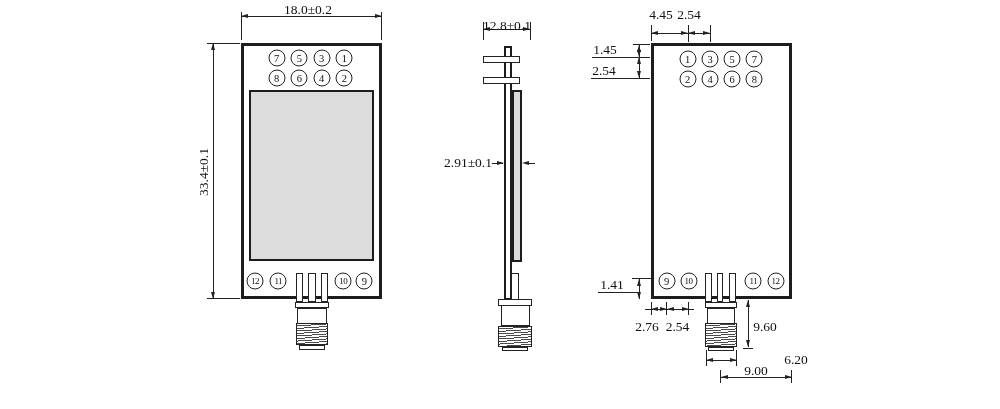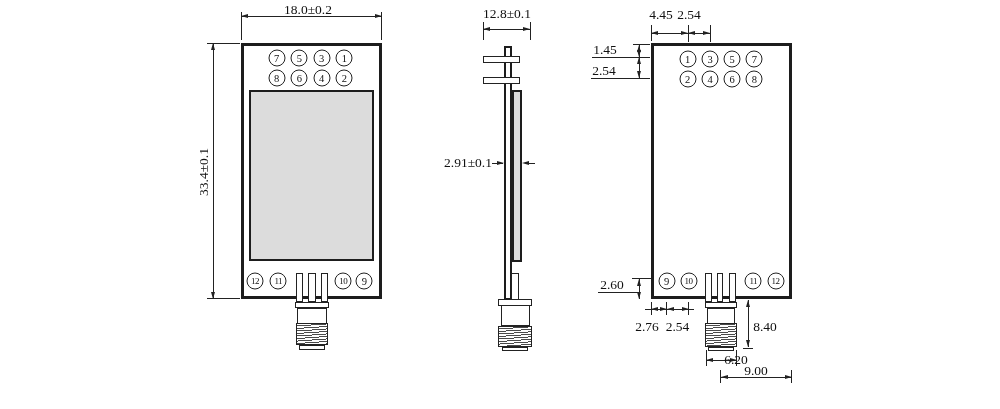--- a/index.html
+++ b/index.html
@@ -84,21 +84,21 @@
     <div class="c bx" style="left:498.3px;top:299.3px;width:33.5px;height:6.3px"></div>
     <div class="c bx" style="left:500.7px;top:305.3px;width:29px;height:20.5px"></div>
     <div class="c thr" style="left:498.3px;top:325.5px;width:33.5px;height:21.3px"></div>
     <div class="c bx" style="left:501.7px;top:346.5px;width:26.3px;height:4.8px"></div>
 
     <div class="c vl" style="left:483px;top:22px;height:18px"></div>
     <div class="c vl" style="left:529.7px;top:22px;height:18px"></div>
     <div class="c hl" style="left:483.3px;top:29px;width:47px"></div>
     <div class="tri t-l" style="left:483.3px;top:26.9px"></div>
     <div class="tri t-r" style="left:523.3px;top:26.9px"></div>
-    <div class="lb" style="left:507px;top:14px">12.8±0.1</div>
+    <div class="lb" style="left:507px;top:26px">12.8±0.1</div>
 
     <div class="lb" style="left:468px;top:163px">2.91±0.1</div>
     <div class="c hl" style="left:492px;top:162.7px;width:11px"></div>
     <div class="tri t-r" style="left:496.5px;top:160.6px"></div>
     <div class="c hl" style="left:527px;top:162.7px;width:8px"></div>
     <div class="tri t-l" style="left:522px;top:160.6px"></div>
   </div>
 
   <div>
     <div class="c mod" style="left:651px;top:43px;width:141px;height:256px"></div>
@@ -145,45 +145,45 @@
     <div class="tri t-u" style="left:636.9px;top:57px"></div>
     <div class="tri t-d" style="left:636.9px;top:70.8px"></div>
     <div class="lb" style="left:605px;top:50px">1.45</div>
     <div class="lb" style="left:604px;top:71px">2.54</div>
 
     <div class="c hl" style="left:632px;top:278.4px;width:19px"></div>
     <div class="c hl" style="left:598px;top:291.7px;width:41px"></div>
     <div class="c vl" style="left:638.7px;top:278.5px;height:20px"></div>
     <div class="tri t-u" style="left:636.6px;top:278.5px"></div>
     <div class="tri t-d" style="left:636.6px;top:291.5px"></div>
-    <div class="lb" style="left:612px;top:285px">2.60</div>
+    <div class="lb" style="left:612px;top:285px">1.41</div>
 
     <div class="c vl" style="left:650.7px;top:302px;height:13px"></div>
     <div class="c vl" style="left:666.2px;top:302px;height:13px"></div>
     <div class="c vl" style="left:688.2px;top:302px;height:13px"></div>
     <div class="c hl" style="left:645px;top:309.3px;width:49px"></div>
     <div class="tri t-l" style="left:651px;top:307.2px"></div>
     <div class="tri t-r" style="left:659.5px;top:307.2px"></div>
     <div class="tri t-l" style="left:666.5px;top:307.2px"></div>
     <div class="tri t-r" style="left:681.5px;top:307.2px"></div>
     <div class="lb" style="left:647px;top:327px">2.76</div>
     <div class="lb" style="left:677.5px;top:327px">2.54</div>
 
     <div class="c vl" style="left:748px;top:299.5px;height:47px"></div>
     <div class="tri t-u" style="left:745.9px;top:299.5px"></div>
     <div class="tri t-d" style="left:745.9px;top:339.5px"></div>
     <div class="c hl" style="left:742.5px;top:347.5px;width:10px"></div>
-    <div class="lb" style="left:765px;top:327px">8.40</div>
+    <div class="lb" style="left:765px;top:327px">9.60</div>
 
     <div class="c vl" style="left:705.7px;top:350px;height:16px"></div>
     <div class="c vl" style="left:736px;top:350px;height:16px"></div>
     <div class="c hl" style="left:706px;top:359.7px;width:30.5px"></div>
     <div class="tri t-l" style="left:706px;top:357.6px"></div>
     <div class="tri t-r" style="left:729.5px;top:357.6px"></div>
-    <div class="lb" style="left:736px;top:360px">6.20</div>
+    <div class="lb" style="left:796px;top:360px">6.20</div>
 
     <div class="c vl" style="left:720.4px;top:370px;height:13px"></div>
     <div class="c vl" style="left:791.4px;top:370px;height:13px"></div>
     <div class="c hl" style="left:720.7px;top:376.9px;width:71px"></div>
     <div class="tri t-l" style="left:720.7px;top:374.8px"></div>
     <div class="tri t-r" style="left:784.7px;top:374.8px"></div>
     <div class="lb" style="left:756px;top:371px">9.00</div>
   </div>
 
 </div>

